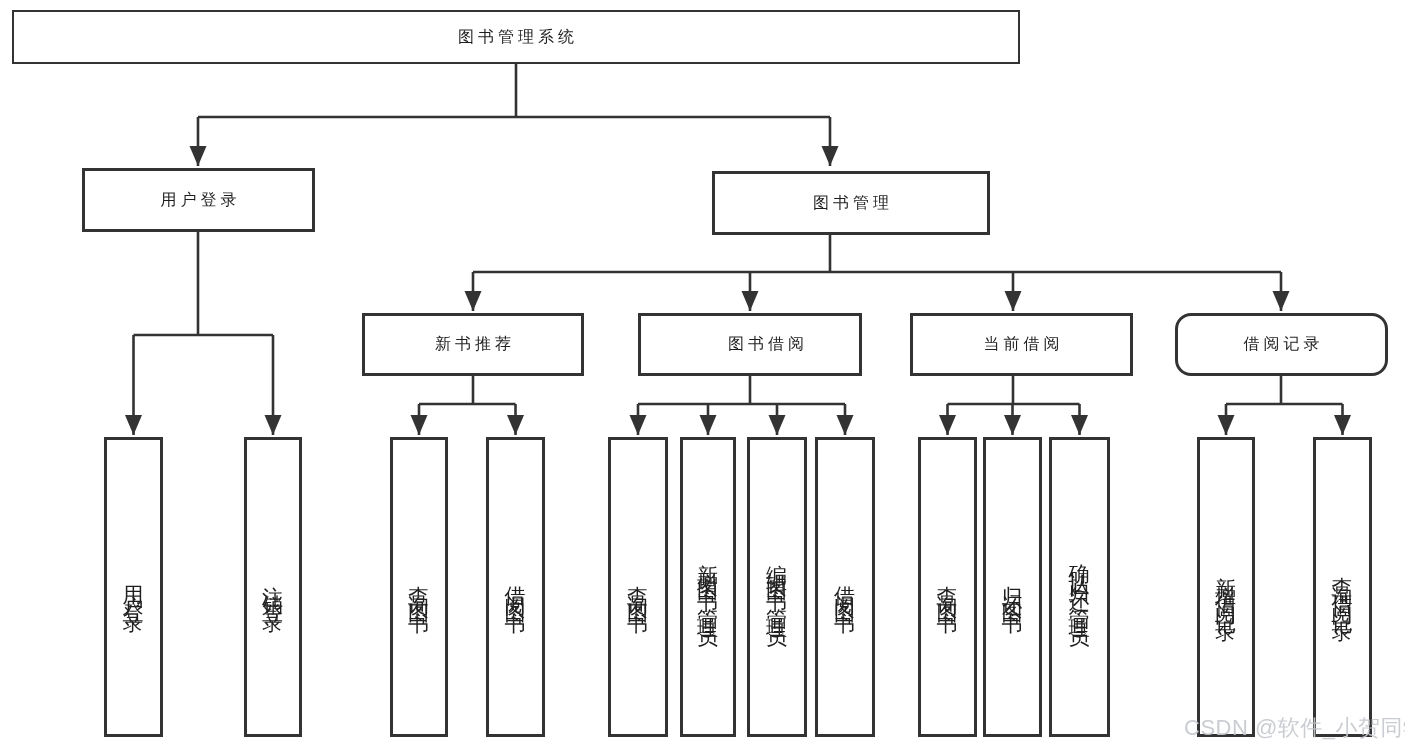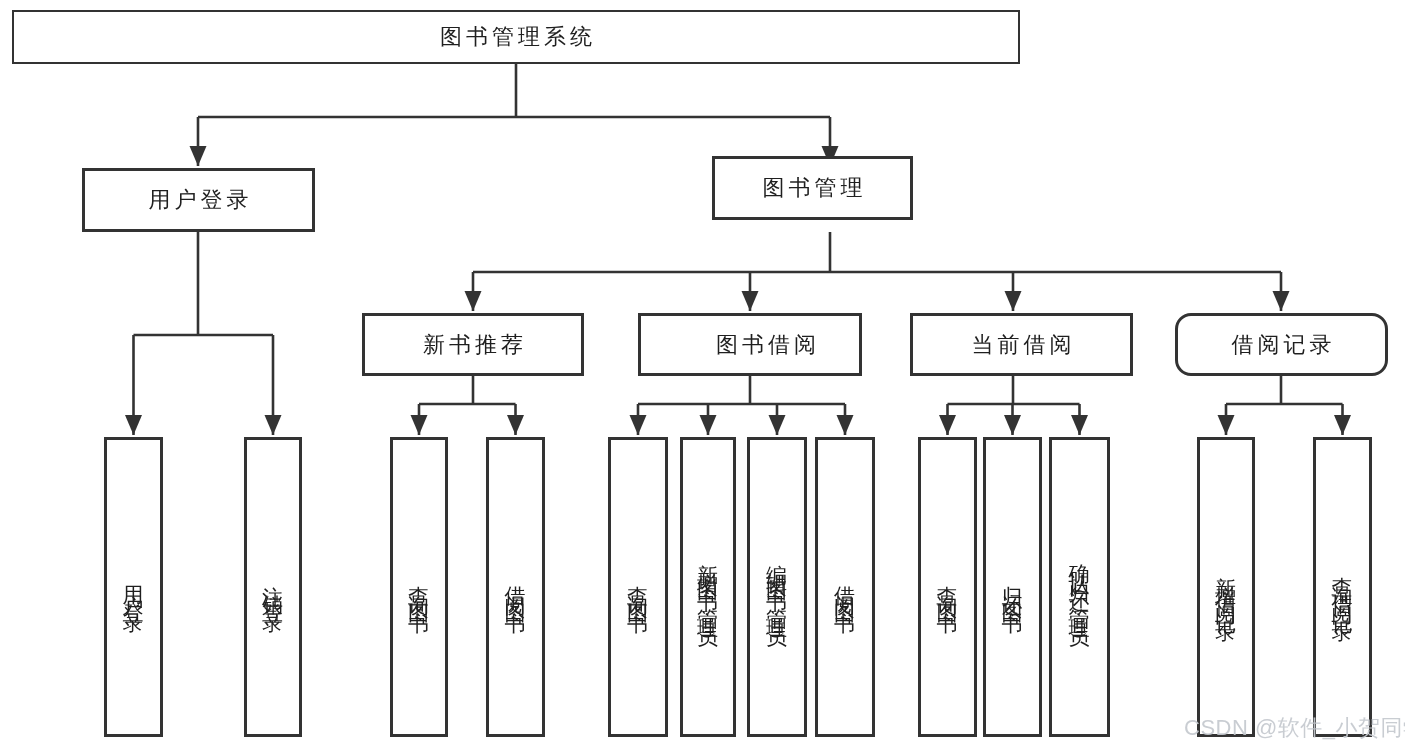--- a/index.html
+++ b/index.html
@@ -26,21 +26,21 @@
     position: absolute;
     box-sizing: border-box;
     border: 3px solid #333333;
     background: #ffffff;
     display: flex;
     align-items: center;
     justify-content: center;
     color: #1f1f1f;
   }
   .hlabel {
-    font-size: 22px;
+    font-size: 16px;
     letter-spacing: 4px;
     text-indent: 4px;
     white-space: nowrap;
   }
   .root-box { border-width: 2px; }
   .vbox span {
     writing-mode: vertical-rl;
     text-orientation: mixed;
     font-size: 21px;
     letter-spacing: 9px;
@@ -124,21 +124,21 @@
         <line x1="1226" y1="404" x2="1342.5" y2="404"></line>
         <line x1="1226" y1="404" x2="1226" y2="435" marker-end="url(#arrow)"></line>
         <line x1="1342.5" y1="404" x2="1342.5" y2="435" marker-end="url(#arrow)"></line>
       </g>
     </g>
   </svg>
 
   <div class="box root-box hlabel" style="left:12px; top:10px; width:1008px; height:54px;">图书管理系统</div>
 
   <div class="box hlabel" style="left:82px; top:168px; width:233px; height:64px;">用户登录</div>
-  <div class="box hlabel" style="left:712px; top:156px; width:201px; height:64px;">图书管理</div>
+  <div class="box hlabel" style="left:712px; top:171px; width:278px; height:64px;">图书管理</div>
 
   <div class="box hlabel" style="left:362px; top:313px; width:222px; height:63px;text-align:right;">新书推荐</div>
   <div class="box hlabel" style="left:638px; top:313px; width:224px; height:63px;padding-left:32px;">图书借阅</div>
   <div class="box hlabel" style="left:902px; top:313px; width:223px; height:63px;margin-left:8px;">当前借阅</div>
   <div class="box hlabel" style="left:1175px; top:313px; width:213px; height:63px;border-radius:16px;">借阅记录</div>
 
   <div class="box vbox" style="left:104px; top:437px; width:59px; height:300px;">
     <span>用户登录</span>
   </div>
   <div class="box vbox" style="left:244px; top:437px; width:58px; height:300px;">

